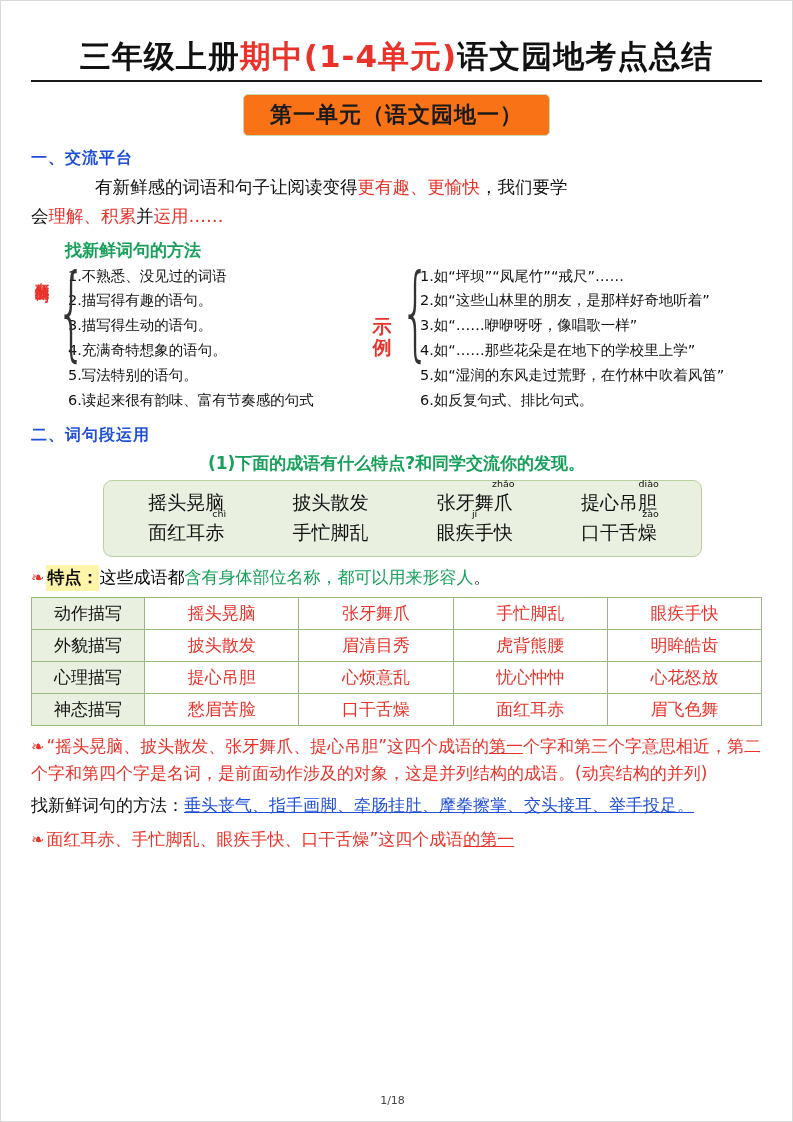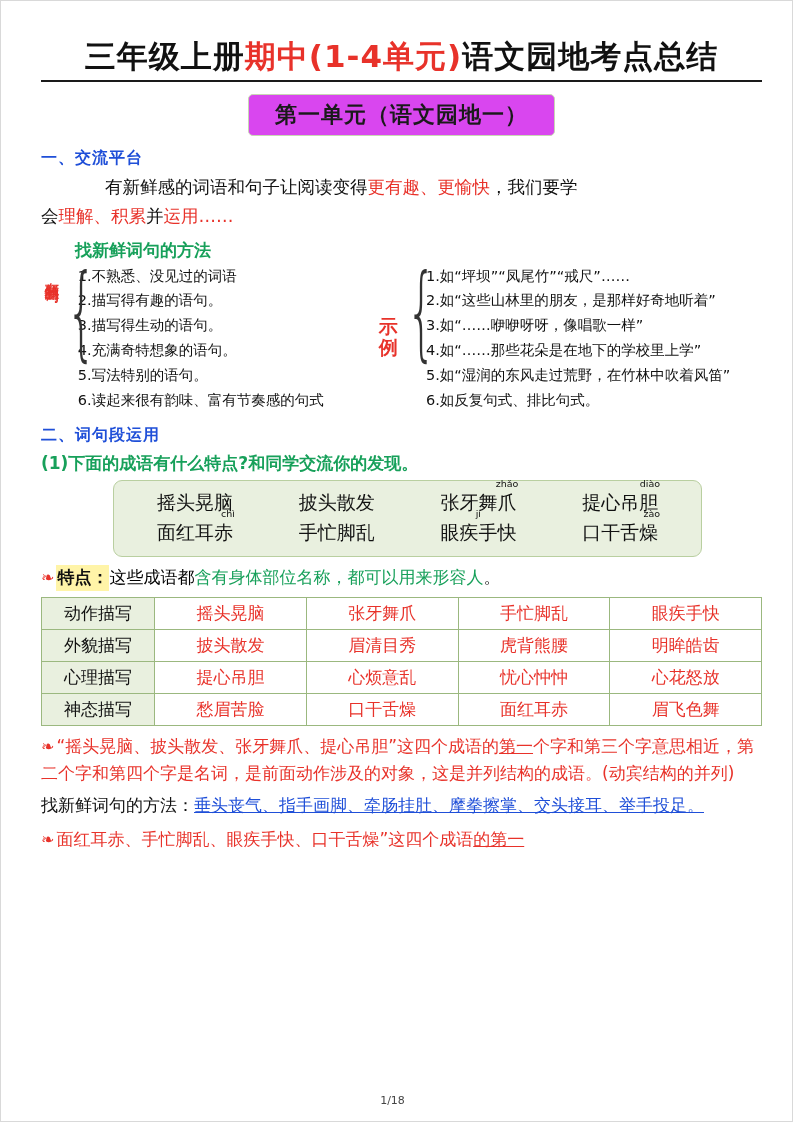--- a/index.html
+++ b/index.html
@@ -7,41 +7,41 @@
     width:793px;height:1122px;
     background:#ffffff;
     font-family:"DejaVu Sans","Liberation Sans",sans-serif;
     color:#000;
     position:relative;
   }
   .page{
     position:absolute;inset:0;
     border:1px solid #d9d9d9;
     box-sizing:border-box;
-    padding:22px 30px 0 40px;
+    padding:22px 30px 0 30px;
   }
   
   .title{
     text-align:center;
     font-size:31px;
     font-weight:bold;
     letter-spacing:1px;
     line-height:1.25;
     margin-top:14px;
     border-bottom:2px solid #1a1a1a;
     padding-bottom:4px;
     display:block;
   }
   .title .blk{color:#111;}
   .title .red{color:#e8322a;}
   .subtitle-wrap{
     display:flex;justify-content:center;margin-top:12px;
   }
   .subtitle{
-    background:#d946ef;
+    background:#f97316;
     border:1px solid #c8d7b4;
     border-radius:5px;
     padding:5px 26px;
     font-size:22px;
     font-weight:bold;
     color:#1a1a1a;
     letter-spacing:1px;
   }
   
   .sec-h{
@@ -108,20 +108,21 @@
     text-align:center;
     width:28px;
     margin-top:52px;
   }
   
   .qline{
     color:#17a05a;
     font-weight:bold;
     font-size:17px;
     margin:6px 0 5px 0;
+    text-align:center;
   }
   .idiom-box{
     background:#e9f0df;
     border:1px solid #b9cfa0;
     border-radius:9px;
     margin:0 60px 0 72px;
     padding:7px 10px 9px 10px;
   }
   .idiom-row{
     display:flex;justify-content:space-around;

